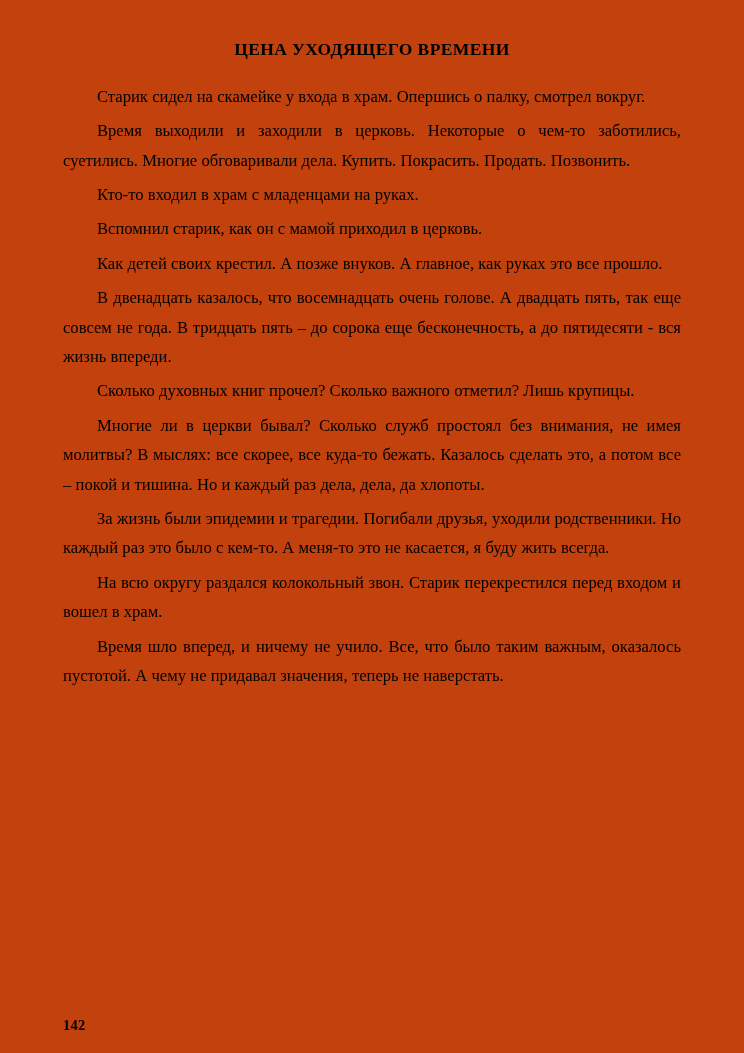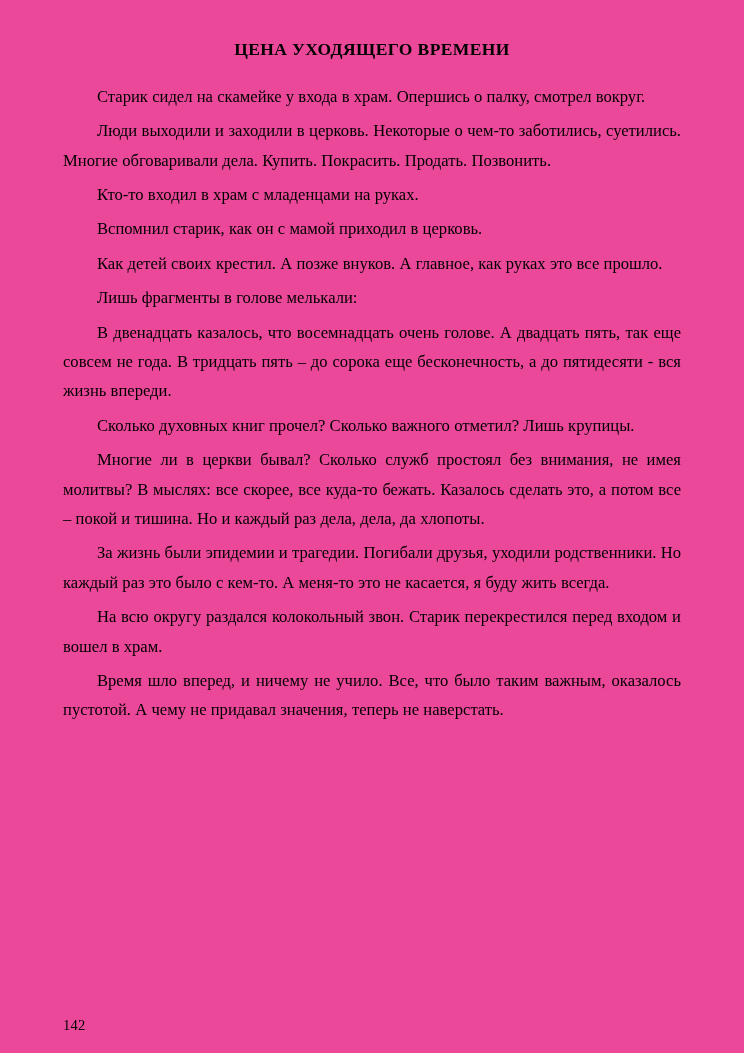--- a/index.html
+++ b/index.html
@@ -10,21 +10,21 @@
   }
   body {
     font-family: "Liberation Serif", "DejaVu Serif", serif;
     color: #000000;
   }
   .page {
     position: relative;
     width: 744px;
     height: 1053px;
     margin: 0 auto;
-    background: #ec4899;
+    background: #c2410c;
     box-sizing: border-box;
     overflow: hidden;
   }
   .content {
     position: absolute;
     left: 63px;
     top: 0;
     width: 618px;
   }
   .doc-title {
@@ -53,37 +53,36 @@
   }
   .para:last-child {
     margin-bottom: 0;
   }
   .page-number {
     position: absolute;
     left: 63px;
     bottom: 21px;
     font-size: 14.5px;
     line-height: 1;
-    font-weight: normal;
+    font-weight: bold;
     letter-spacing: 0.2px;
   }
 </style>
 </head>
 <body>
 
 <div class="page">
   <div class="content">
     <h1 class="doc-title">ЦЕНА УХОДЯЩЕГО ВРЕМЕНИ</h1>
     <div class="body-text">
       <p class="para">Старик сидел на скамейке у входа в храм. Опершись о палку, смотрел вокруг.</p>
-      <p class="para">Люди выходили и заходили в церковь. Некоторые о чем-то заботились, суетились. Многие обговаривали дела. Купить. Покрасить. Продать. Позвонить.</p>
+      <p class="para">Время выходили и заходили в церковь. Некоторые о чем-то заботились, суетились. Многие обговаривали дела. Купить. Покрасить. Продать. Позвонить.</p>
       <p class="para">Кто-то входил в храм с младенцами на руках.</p>
       <p class="para">Вспомнил старик, как он с мамой приходил в церковь.</p>
       <p class="para">Как детей своих крестил. А позже внуков. А главное, как руках это все прошло.</p>
-      <p class="para">Лишь фрагменты в голове мелькали:</p>
       <p class="para">В двенадцать казалось, что восемнадцать очень голове. А двадцать пять, так еще совсем не года. В тридцать пять – до сорока еще бесконечность, а до пятидесяти - вся жизнь впереди.</p>
       <p class="para">Сколько духовных книг прочел? Сколько важного отметил? Лишь крупицы.</p>
       <p class="para">Многие ли в церкви бывал? Сколько служб простоял без внимания, не имея молитвы? В мыслях: все скорее, все куда-то бежать. Казалось сделать это, а потом все – покой и тишина. Но и каждый раз дела, дела, да хлопоты.</p>
       <p class="para">За жизнь были эпидемии и трагедии. Погибали друзья, уходили родственники. Но каждый раз это было с кем-то. А меня-то это не касается, я буду жить всегда.</p>
       <p class="para">На всю округу раздался колокольный звон. Старик перекрестился перед входом и вошел в храм.</p>
       <p class="para">Время шло вперед, и ничему не учило. Все, что было таким важным, оказалось пустотой. А чему не придавал значения, теперь не наверстать.</p>
     </div>
   </div>
   <div class="page-number">142</div>
 </div>

